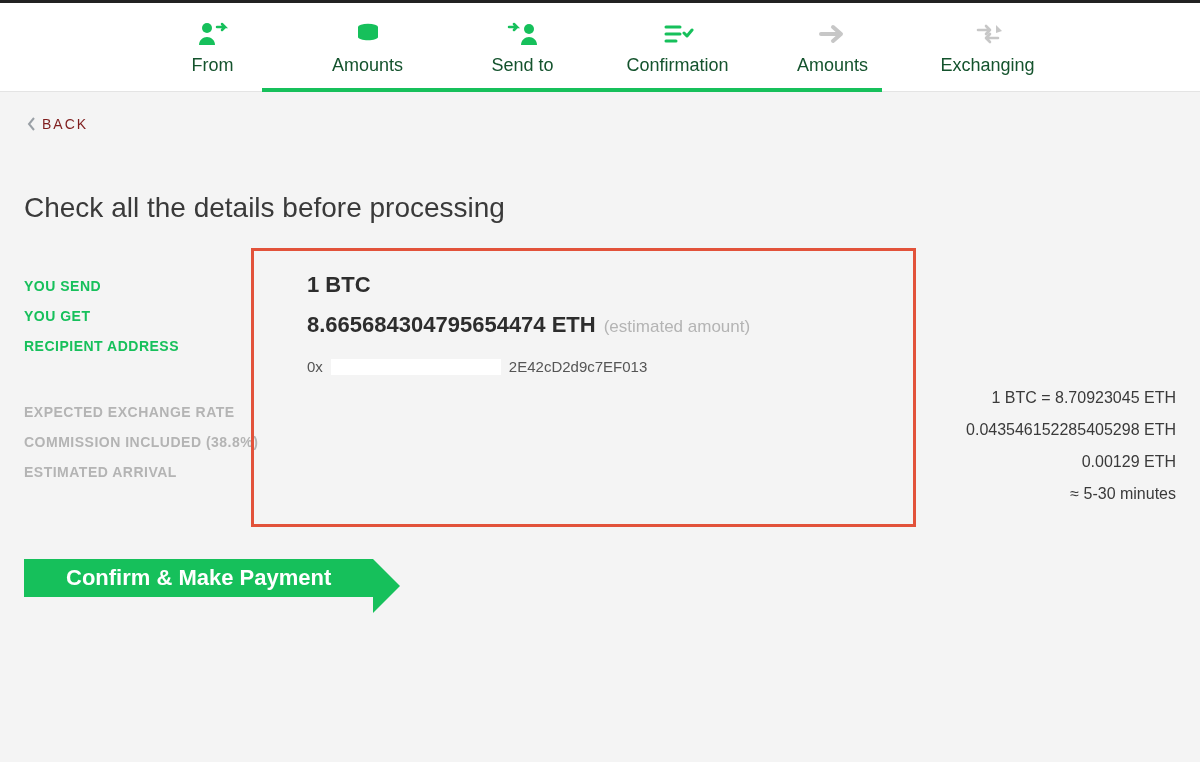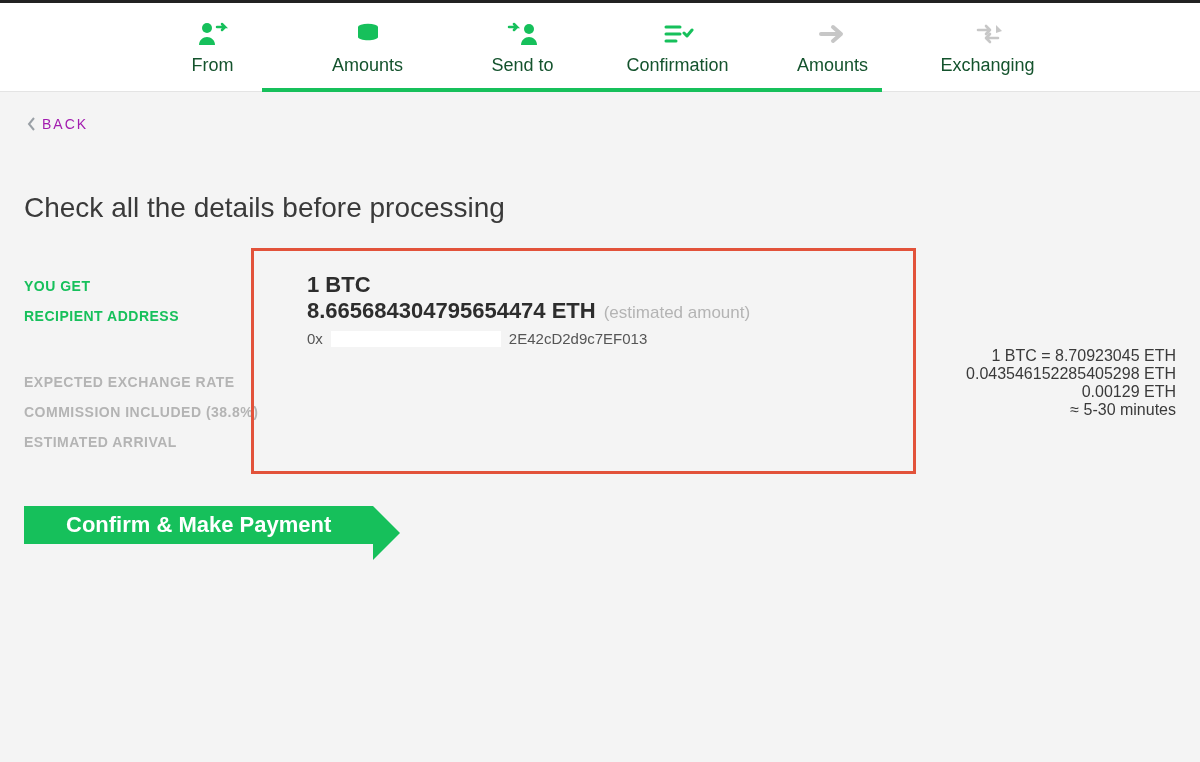--- a/index.html
+++ b/index.html
@@ -55,21 +55,21 @@
     flex: 1;
     background: #f4f4f4;
     padding: 20px 24px 24px 24px;
     display: flex;
     flex-direction: column;
   }
   .back {
     display: inline-flex;
     align-items: flex-end;
     gap: 6px;
-    color: #a21caf;
+    color: #7f1d1d;
     font-size: 14px;
     letter-spacing: 2px;
     cursor: pointer;
     width: fit-content;
     padding: 4px 2px;
   }
   .back svg { width: 10px; height: 16px; fill: none; stroke: #9aa0a6; stroke-width: 2; }
 
   .title {
     font-size: 28px;
@@ -95,21 +95,21 @@
     letter-spacing: 0.5px;
     font-weight: 700;
   }
   .labels .hi { color: #16c05b; }
   .labels .lo { color: #b4b4b4; font-weight: 600; letter-spacing: 0.5px; }
   .labels .spacer { height: 22px; }
 
   .values {
     display: flex;
     flex-direction: column;
-    gap: 0;
+    gap: 14px;
     position: relative;
   }
   .box {
     position: absolute;
     left: -8px; right: 260px;
     top: -24px; bottom: -24px;
     border: 3px solid #e2523a;
     pointer-events: none;
   }
   .val-send { font-size: 22px; font-weight: 700; color: #2d2d2d; padding-left: 48px; }
@@ -227,20 +227,21 @@
         <path d="M8 2 3 8l5 6"></path>
       </svg>
     <span>BACK</span>
   </div>
 
   <h1 class="title">Check all the details before processing</h1>
 
   <div class="details">
 
     <div class="labels">
+      <div class="lbl hi">YOU SEND</div>
       <div class="lbl hi">YOU GET</div>
       <div class="lbl hi">RECIPIENT ADDRESS</div>
       <div class="spacer"></div>
       <div class="lbl lo">EXPECTED EXCHANGE RATE</div>
       <div class="lbl lo">COMMISSION INCLUDED (38.8%)</div>
       <div class="lbl lo">ESTIMATED ARRIVAL</div>
     </div>
 
     <div class="values">
       <div class="box"></div>

